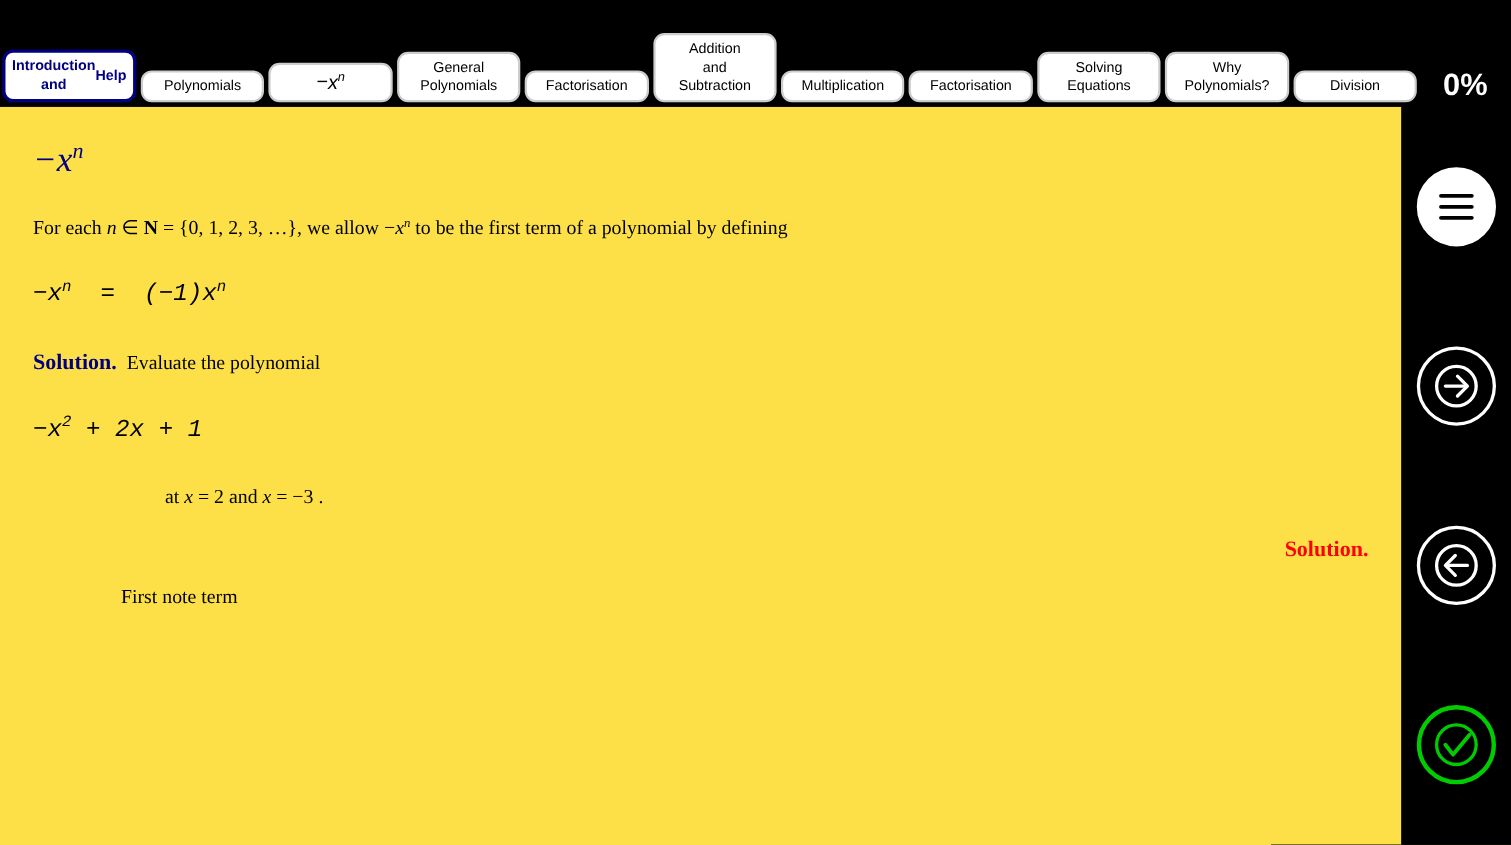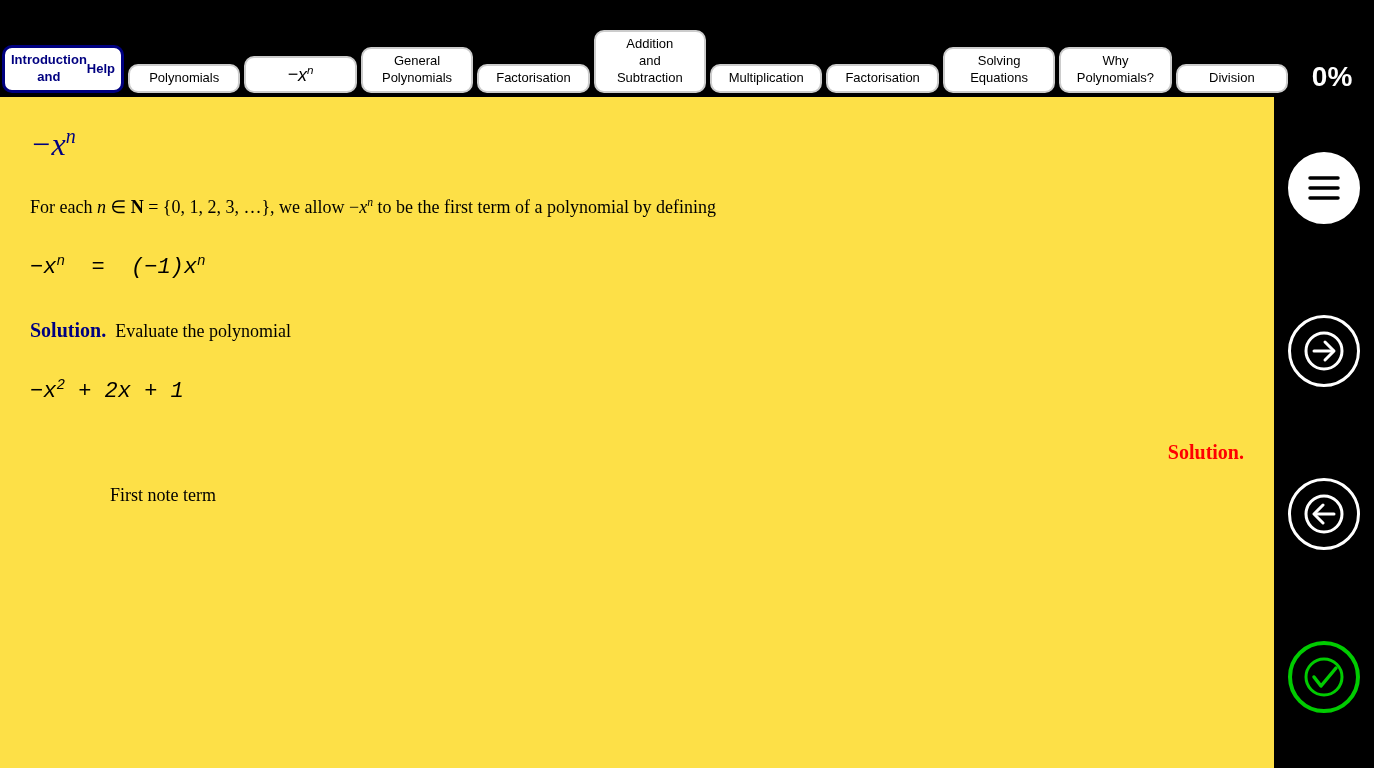--- a/index.html
+++ b/index.html
@@ -208,20 +208,23 @@
 
     <p class="content-text">
       <span class="example-label">Solution.</span>
       &nbsp;Evaluate the polynomial
     </p>
 
     <div class="math-block">
       −<em>x</em><sup>2</sup> + 2<em>x</em> + 1
     </div>
 
+    <p class="content-text" style="margin-left: 120px;">
+      at <em>x</em> = 2 and <em>x</em> = −3 .
+    </p>
 
     <div class="solution-label">Solution.</div>
 
     <p class="content-text" style="margin-left: 80px;">
       First note term
     </p>
 
   </div>
 
   <div id="sidebar">

